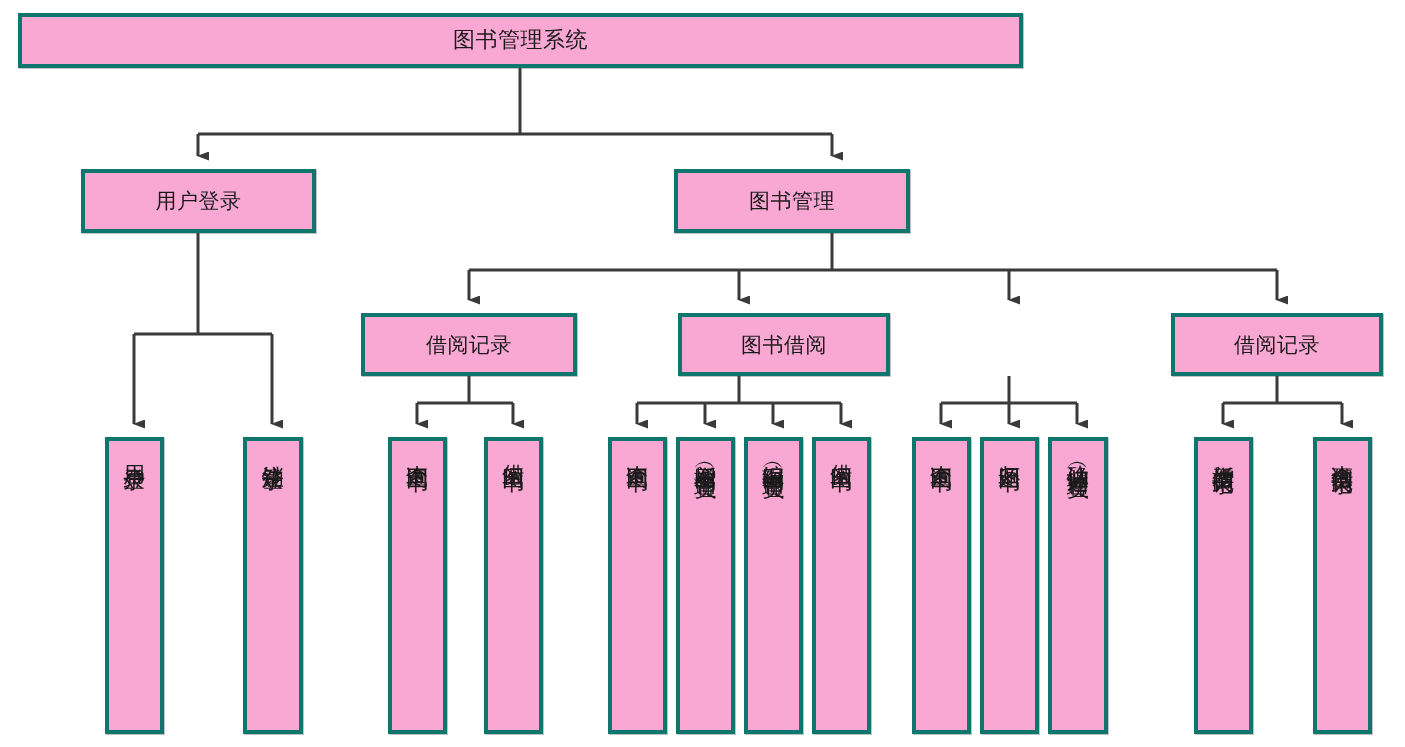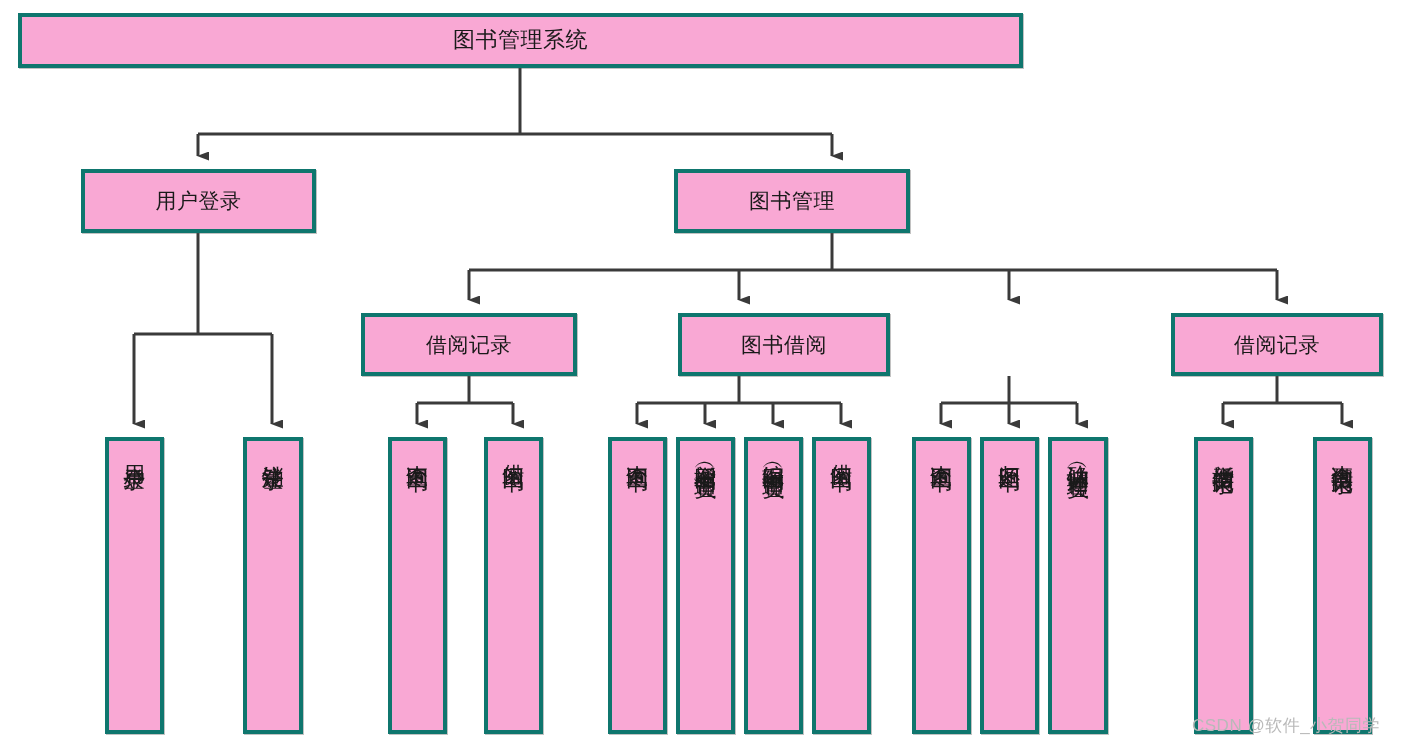--- a/index.html
+++ b/index.html
@@ -184,15 +184,14 @@
     <span class="node-label">确认归还（管理员）</span>
   </div>
 
   <div class="node vertical" style="left:1194px; top:437px; width:59px; height:297px;">
     <span class="node-label">新增借阅记录</span>
   </div>
   <div class="node vertical" style="left:1313px; top:437px; width:59px; height:297px;">
     <span class="node-label">查询借阅记录</span>
   </div>
 
-  <div class="watermark" style="left:1192px; top:714px;">CSDN @软件_小贺同学</div>
 
 </div>
 
 </body></html>

